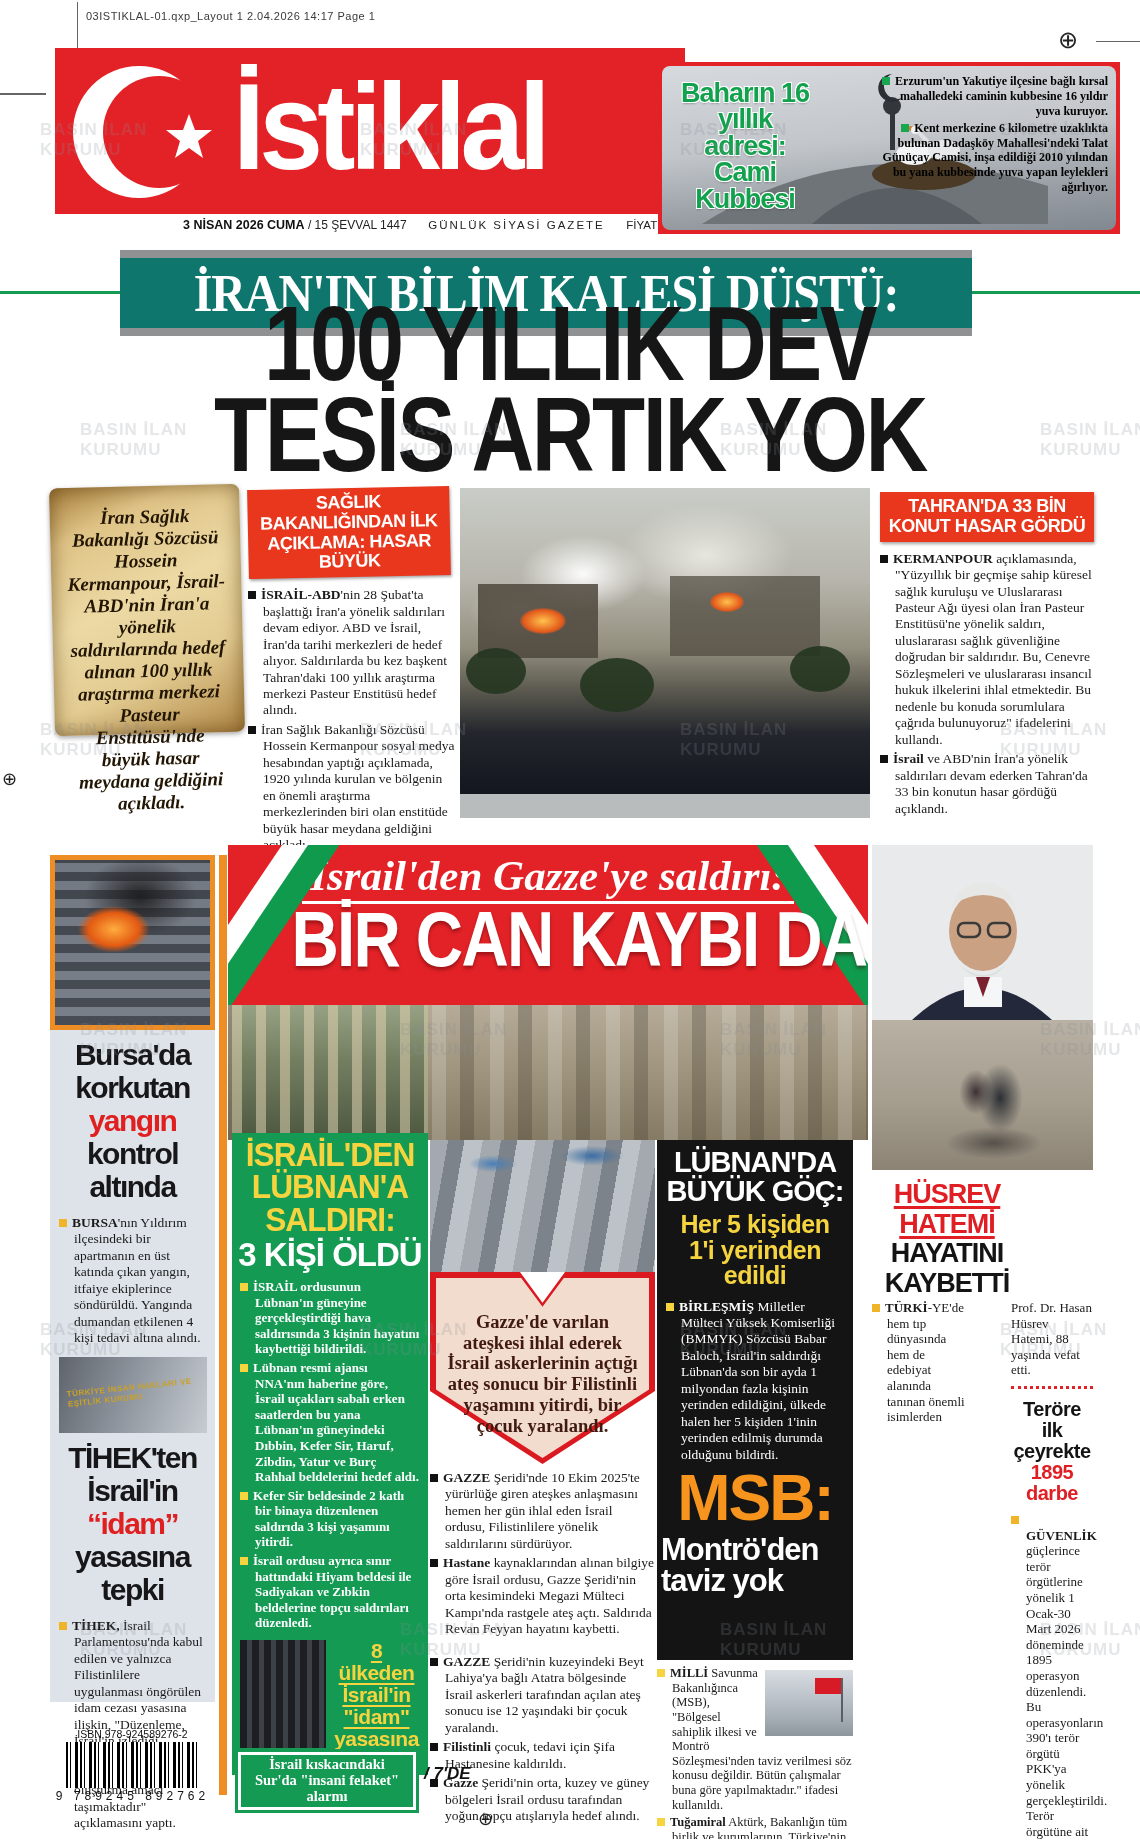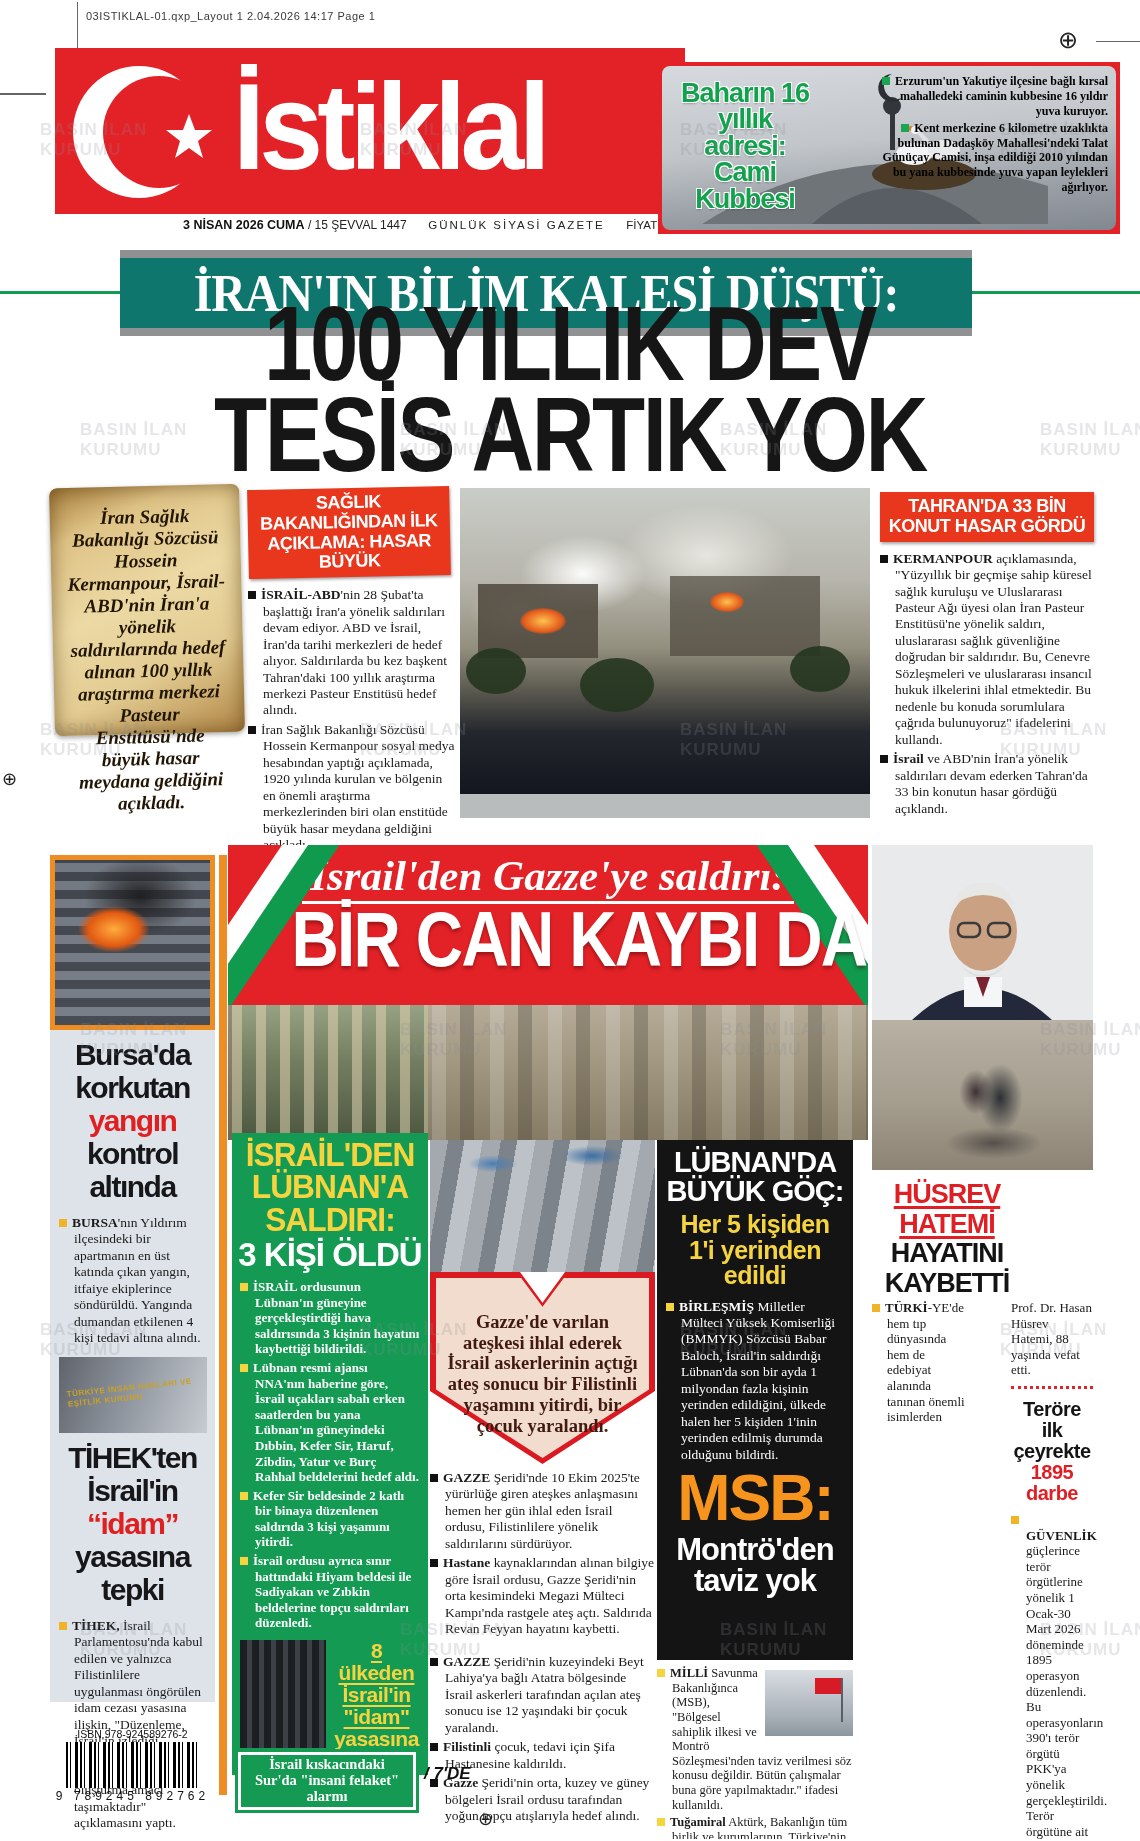--- a/index.html
+++ b/index.html
@@ -182,21 +182,21 @@
   .gaza-label .redlabel{font-size:17px;}
   .gaza-bullets2{position:absolute; left:430px; top:1654px; width:225px;}
 
   
   .black-panel{position:absolute; left:657px; top:1140px; width:196px; height:322px; background:var(--dark); padding:8px 9px; z-index:3;}
   .bp-h1{text-align:center; font-weight:900; font-size:29px; line-height:1; letter-spacing:-1px; color:#fff;}
   .bp-h2{text-align:center; font-weight:800; font-size:25px; line-height:1.02; letter-spacing:-.5px; color:var(--yellow); margin:6px 0 10px;}
   .black-panel .bul{color:#fff; font-size:13.5px;}
   .msb-panel{position:absolute; left:657px; top:1462px; width:196px; height:198px; background:var(--dark); padding:4px; z-index:3;}
   .msb-t1{text-align:center; font-weight:900; font-size:64px; line-height:1; color:#f7941d; letter-spacing:-2px;}
-  .msb-t2{text-align:center; font-weight:900; font-size:31px; line-height:1; letter-spacing:-1px; color:#fff; margin-top:4px;}
+  .msb-t2{text-align:left; font-weight:900; font-size:31px; line-height:1; letter-spacing:-1px; color:#fff; margin-top:4px;}
   .msb-body{position:absolute; left:657px; top:1666px; width:196px; height:173px; overflow:hidden; z-index:3;}
   .msb-body .bul{font-size:12.5px; line-height:1.17;}
   .flag-photo{float:right; width:88px; height:66px; margin:4px 0 4px 6px; position:relative;
      background:linear-gradient(#d8dde2,#a8b0b8 70%,#8d959d);}
   .flag-photo .flag{position:absolute; right:12px; top:8px; width:26px; height:16px; background:#d61b26;}
   .flag-photo .pole{position:absolute; right:10px; top:8px; width:2px; height:44px; background:#5a5f66;}
 
   
   .portrait{position:absolute; left:872px; top:845px; width:221px; height:175px;
      background:linear-gradient(#f0f1f3,#d7dadd); overflow:hidden; z-index:3;}

